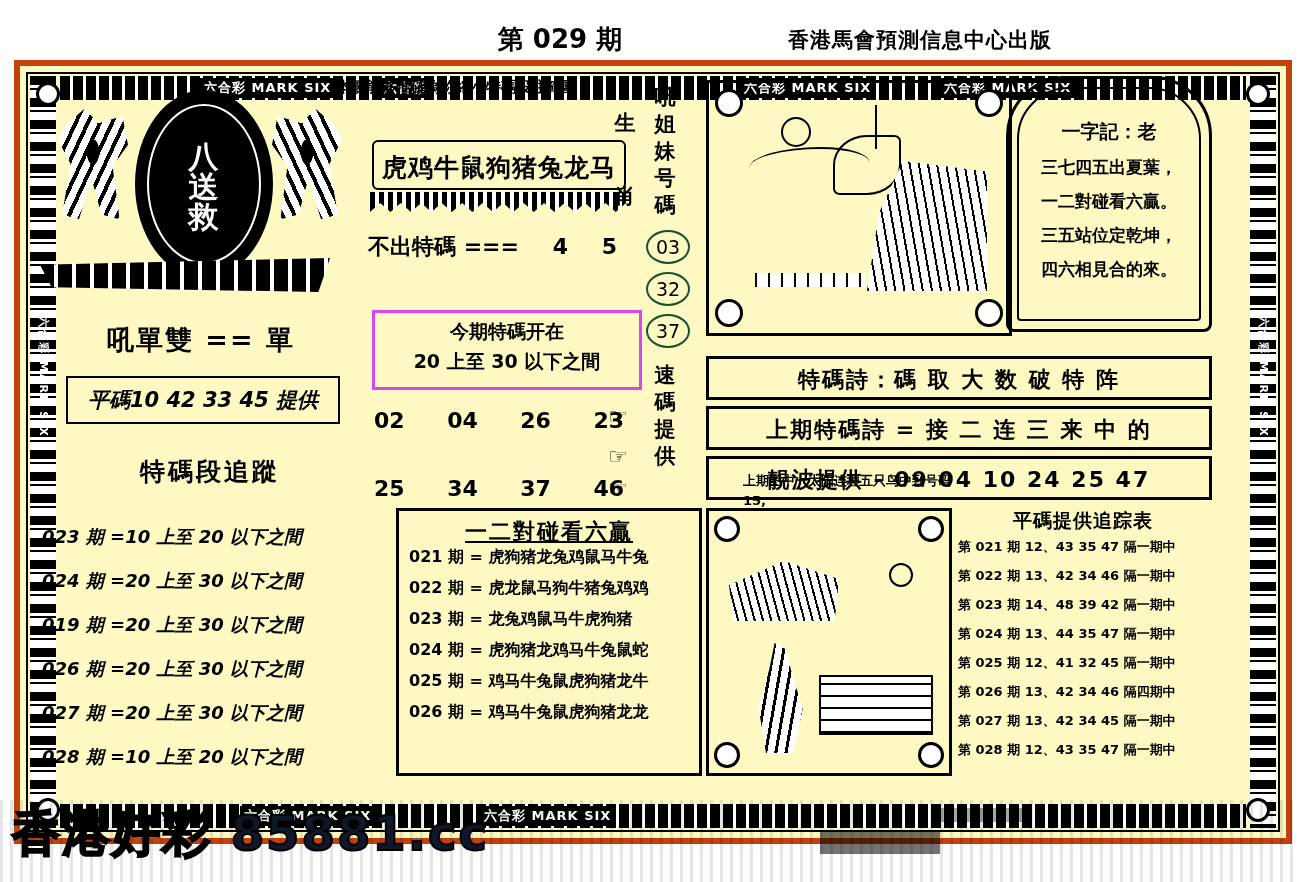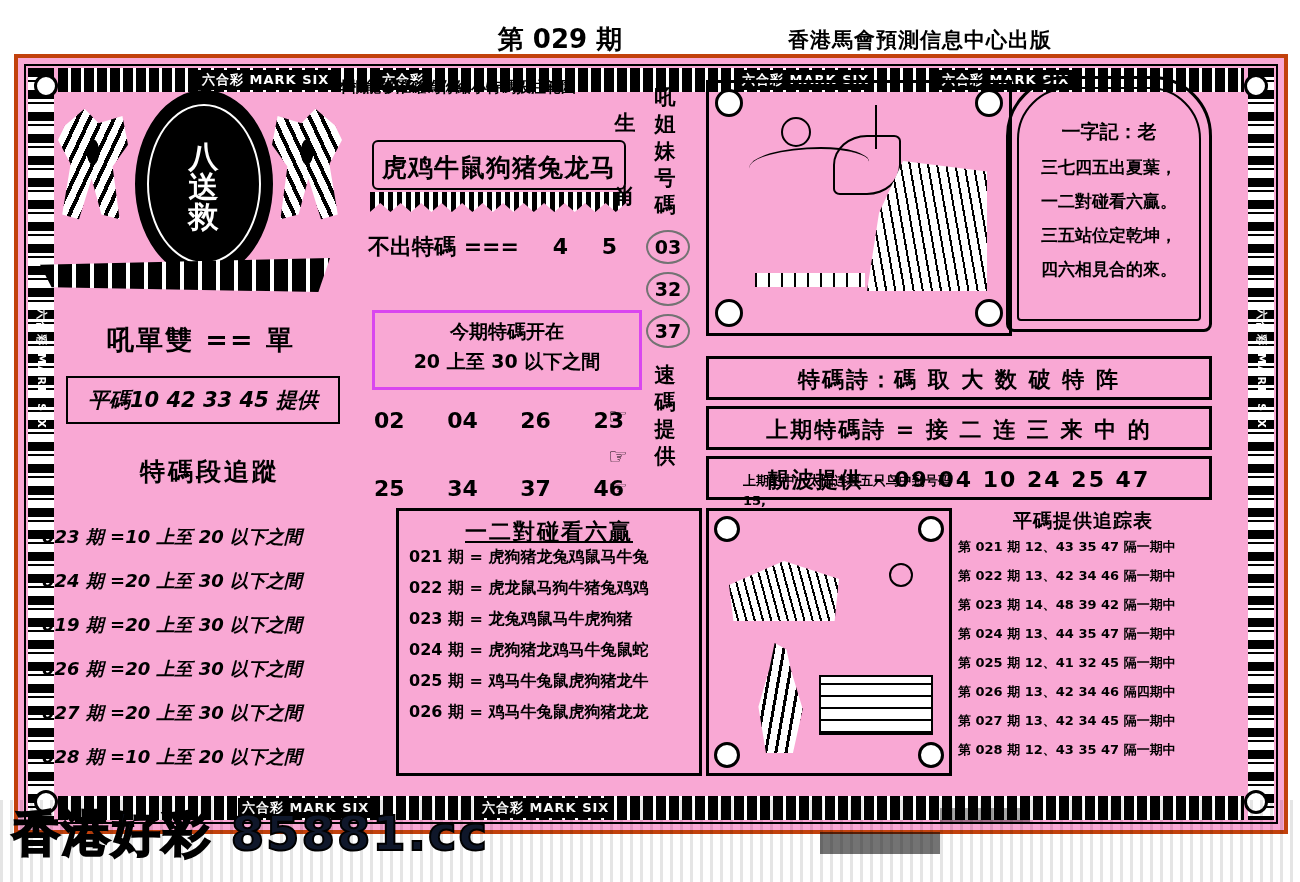--- a/index.html
+++ b/index.html
@@ -19,23 +19,23 @@
     font-family:"DejaVu Sans",sans-serif;
   }
   .top-pub{
     position:absolute;left:730px;top:26px;width:380px;
     font-size:21px;font-weight:bold;color:#111;text-align:center;
     letter-spacing:1px;
   }
 
   
   .frame{
-    position:absolute;left:14px;top:54px;width:1266px;height:772px;
-    border:4px solid #c2410c;
-    background:#f9a8d4;
+    position:absolute;left:14px;top:60px;width:1266px;height:772px;
+    border:6px solid #c2410c;
+    background:#fef9c3;
   }
   .frame:before{
     content:"";position:absolute;left:6px;top:6px;right:6px;bottom:6px;
     border:2px solid #000;
   }
   .frame-band{
     position:absolute;top:10px;bottom:10px;width:26px;
     background:
       repeating-linear-gradient(180deg,#000 0px,#000 9px,#fff 9px,#fff 12px,#000 12px,#000 14px,#fff 14px,#fff 22px);
   }
@@ -167,22 +167,22 @@
   .zodiac-panel .lines .ln{font-size:16px;font-weight:bold;margin-bottom:10px;white-space:nowrap;}
 
   
   .vlabel{
     position:absolute;width:30px;text-align:center;font-size:21px;font-weight:bold;
     line-height:27px;letter-spacing:0;
   }
   .vlabel span{display:block;}
 
   .ball{
-    position:absolute;width:40px;height:30px;border:2px solid #737373;border-radius:50%;
-    text-align:center;font-size:19px;font-weight:bold;line-height:30px;
+    position:absolute;width:40px;height:30px;border:2px solid #14532d;border-radius:50%;
+    text-align:center;font-size:19px;font-weight:normal;line-height:30px;
   }
   .hand{
     position:absolute;font-size:22px;
   }
 
   
   .pic-frame{
     position:absolute;left:706px;top:80px;width:300px;height:250px;
     border:3px solid #000;
   }

